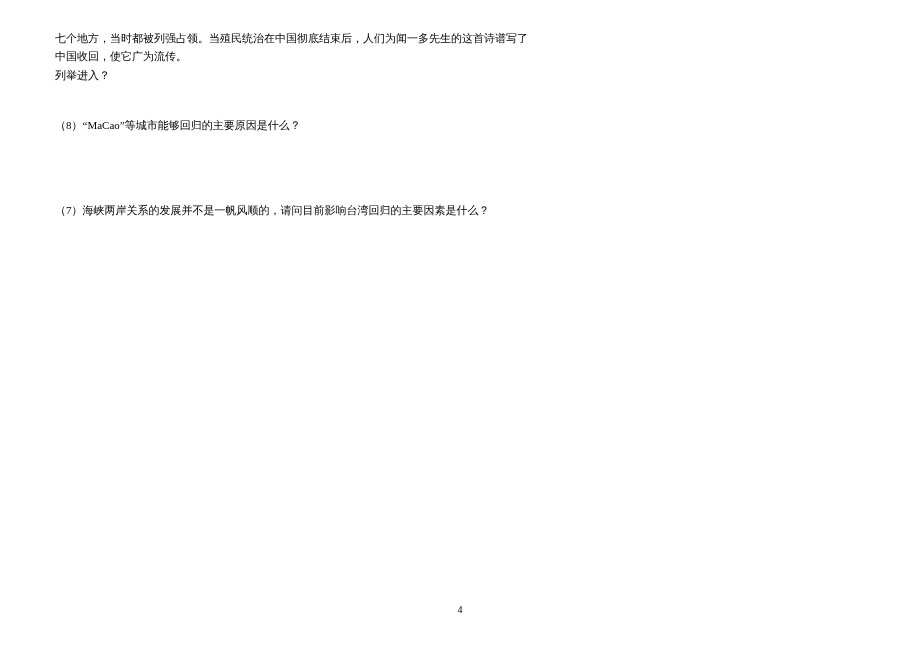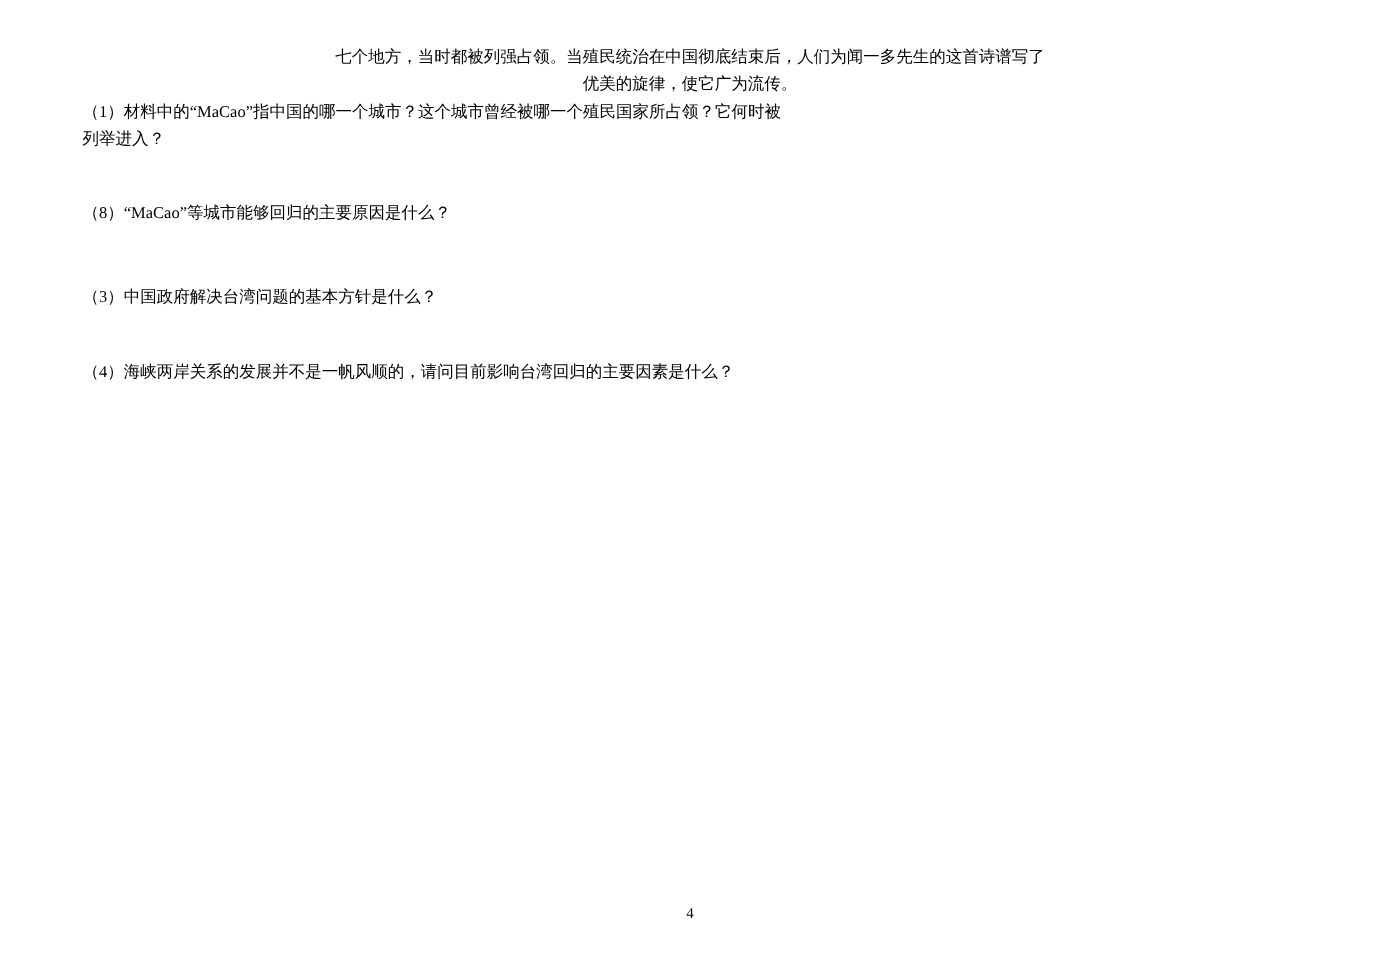--- a/index.html
+++ b/index.html
@@ -15,21 +15,20 @@
       font-size: 11px;
       color: #000000;
       line-height: 1.6;
       position: relative;
     }
     .content {
       padding: 30px 55px 0 55px;
     }
     .paragraph {
       margin-bottom: 2px;
-      text-align: center;
     }
     .question {
       margin-bottom: 2px;
     }
     .gap-small {
       height: 30px;
     }
     .gap-medium {
       height: 36px;
     }
@@ -44,43 +43,39 @@
       text-align: center;
       font-size: 10px;
     }
   </style>
 </head>
 <body>
 
 <div class="content">
   <div class="paragraph">
     <div>七个地方，当时都被列强占领。当殖民统治在中国彻底结束后，人们为闻一多先生的这首诗谱写了</div>
-    <div>优美的旋律，使它广为流传。</div>
+    <div>中国收回，使它广为流传。</div>
   </div>
 
   <div class="question">
-    <div>（1）材料中的“MaCao”指中国的哪一个城市？这个城市曾经被哪一个殖民国家所占领？它何时被</div>
     <div>列举进入？</div>
   </div>
 
   <div class="gap-small"></div>
 
   <div class="question">
     <div>（8）“MaCao”等城市能够回归的主要原因是什么？</div>
   </div>
 
   <div class="gap-medium"></div>
 
-  <div class="question">
-    <div>（3）中国政府解决台湾问题的基本方针是什么？</div>
-  </div>
 
   <div class="gap-small"></div>
 
   <div class="question">
-    <div>（4）海峡两岸关系的发展并不是一帆风顺的，请问目前影响台湾回归的主要因素是什么？</div>
+    <div>（7）海峡两岸关系的发展并不是一帆风顺的，请问目前影响台湾回归的主要因素是什么？</div>
   </div>
 
   <div class="gap-large"></div>
 
 </div>
 
 <div class="page-number">4</div>
 
 </body></html>

